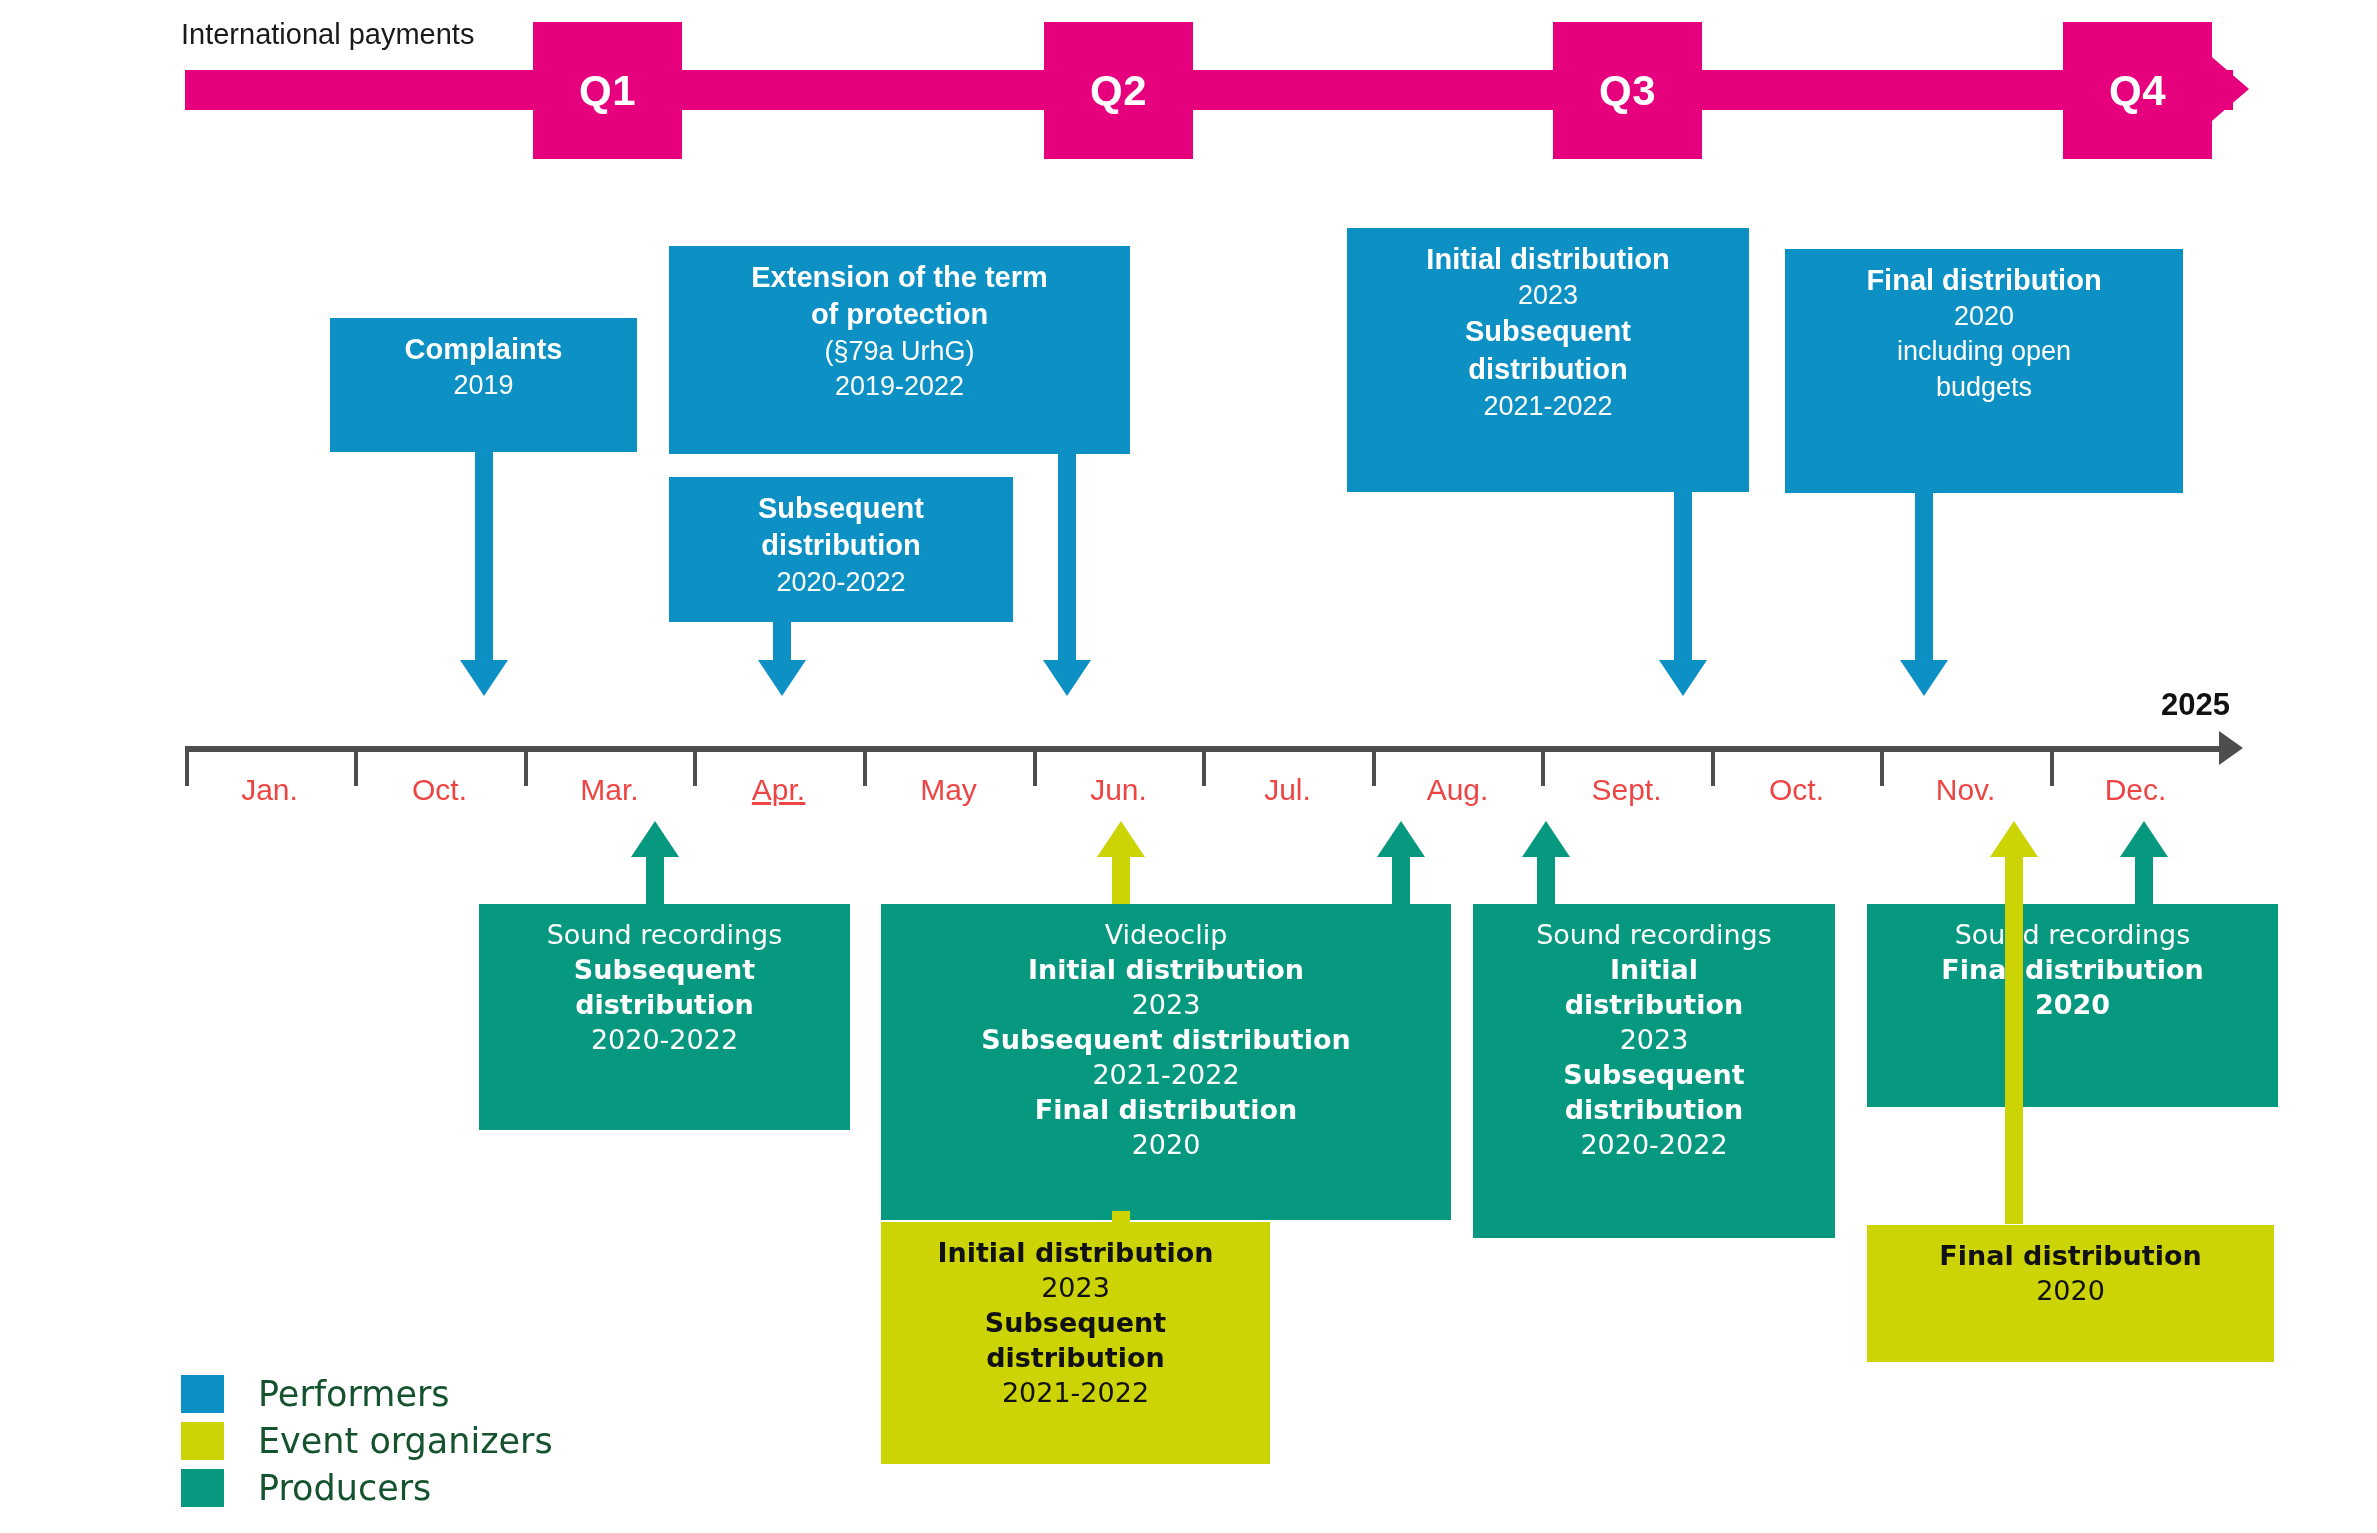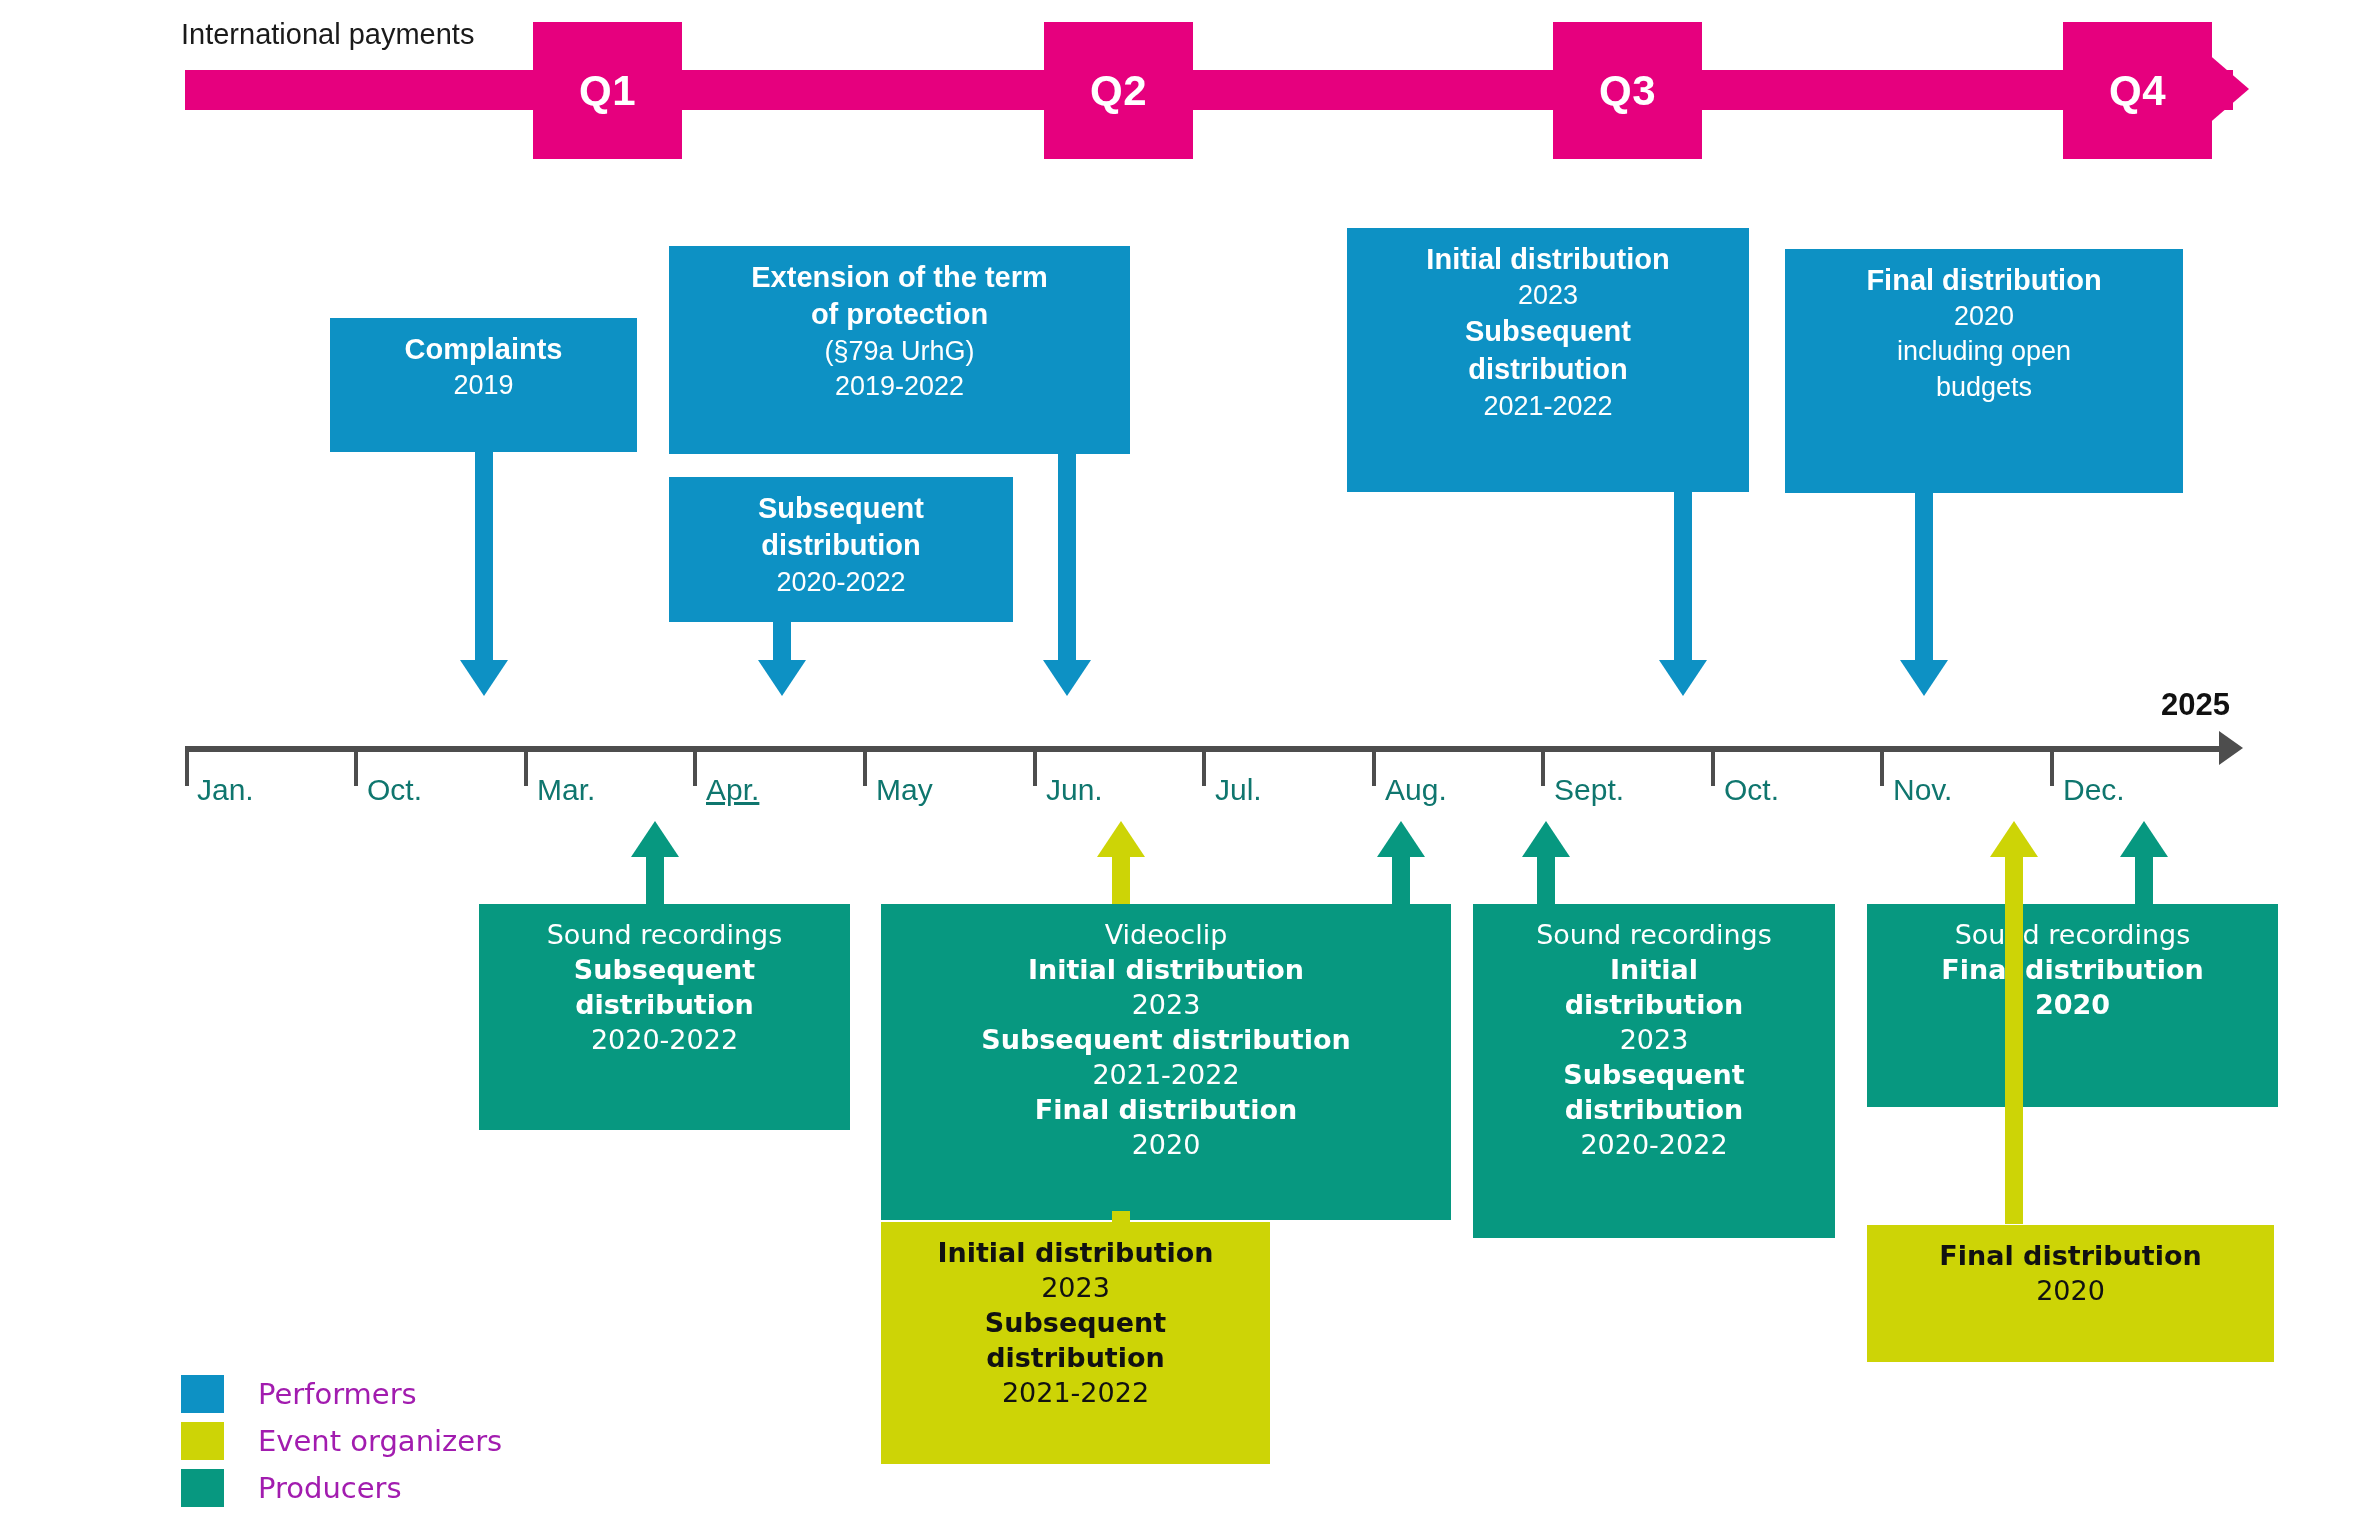--- a/index.html
+++ b/index.html
@@ -43,21 +43,21 @@
   .arrow-down .head{position:absolute;left:-15.4px;width:0;height:0;
       border-left:24.4px solid transparent;border-right:24.4px solid transparent;
       border-top:36px solid var(--blue);}
 
   
   #axis-line{position:absolute;left:185px;top:746px;width:2038px;height:6.3px;background:var(--axis);}
   #axis-head{position:absolute;left:2219px;top:731px;width:0;height:0;
       border-top:17px solid transparent;border-bottom:17px solid transparent;
       border-left:24.4px solid var(--axis);}
   .tick{position:absolute;top:752px;width:3.6px;height:34px;background:var(--axis);}
-  .month{position:absolute;top:773px;width:145px;text-align:left;font-size:30px;color:#0f766e;}
+  .month{position:absolute;top:773px;width:145px;text-align:center;font-size:30px;color:#ef4444;}
   #year-label{position:absolute;left:2161px;top:687px;font-size:31px;font-weight:bold;color:#111;}
 
   
   .low-box{position:absolute;box-sizing:border-box;text-align:center;
       padding:12.7px 14.5px;line-height:1.30;font-size:27px;
       font-family:"DejaVu Sans", sans-serif;}
   .green-box{background:var(--green);color:#fff;}
   .yellow-box{background:var(--yellow);color:#111;}
   .low-box .hl{font-weight:bold;display:block;}
   .low-box .sub{display:block;}
@@ -72,21 +72,21 @@
   .arrow-up.g-col .stem{background:var(--green);}
   .arrow-up.y-col .stem{background:var(--yellow);}
 
   
   .stub{position:absolute;width:18px;}
 
   
   #legend{position:absolute;left:181px;top:1370px;}
   .legend-row{display:flex;align-items:center;height:47px;}
   .legend-swatch{width:43px;height:38px;margin-right:34px;}
-  .legend-label{font-size:29px;color:#a21caf;font-family:"DejaVu Sans", sans-serif;}
+  .legend-label{font-size:35px;color:#14532d;font-family:"DejaVu Sans", sans-serif;}
 </style>
 </head>
 <body>
 
 <div id="quarter-bar" class="abs">
   <div id="intl-label">International payments</div>
   <div class="q-line"></div>
   <div class="q-arrowhead"></div>
   <div class="q-box" style="left:533px">Q1</div>
   <div class="q-box" style="left:1044px">Q2</div>

